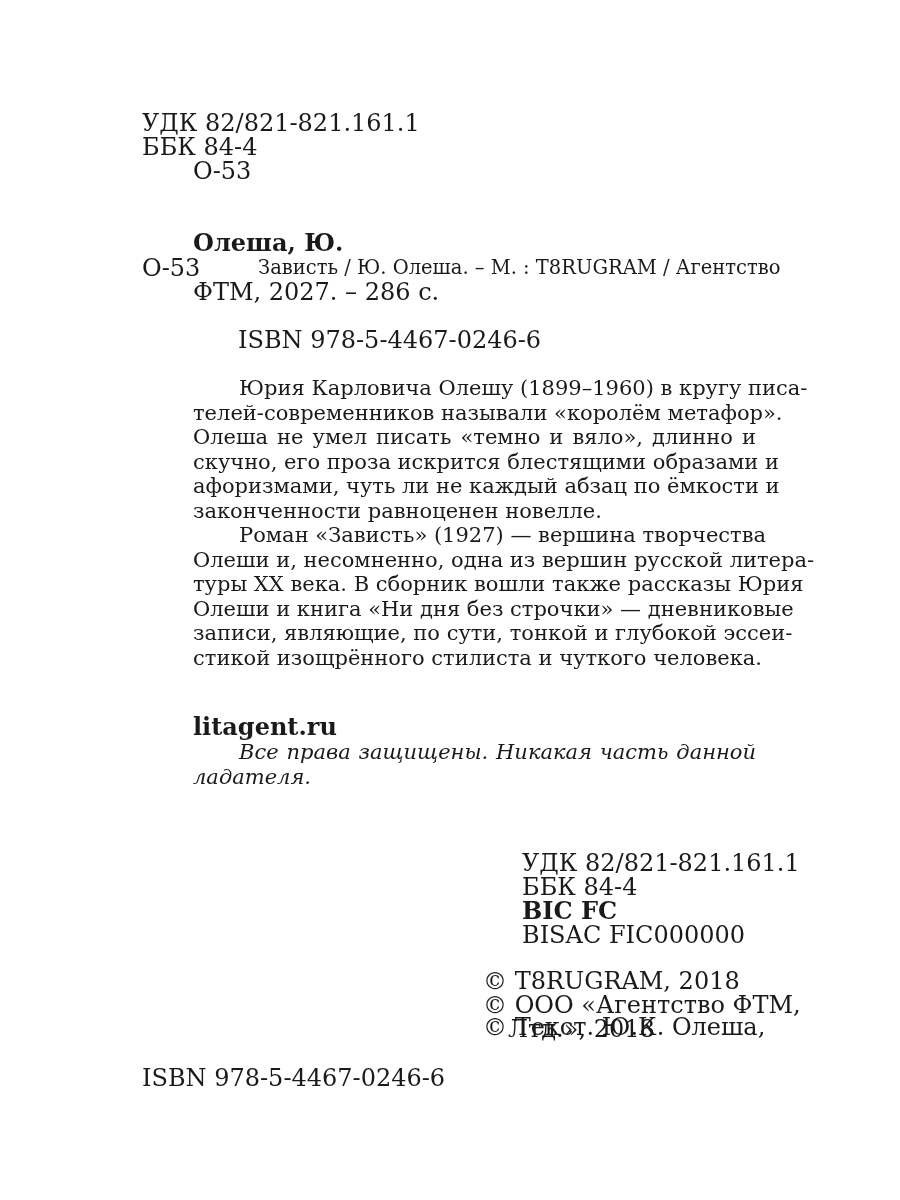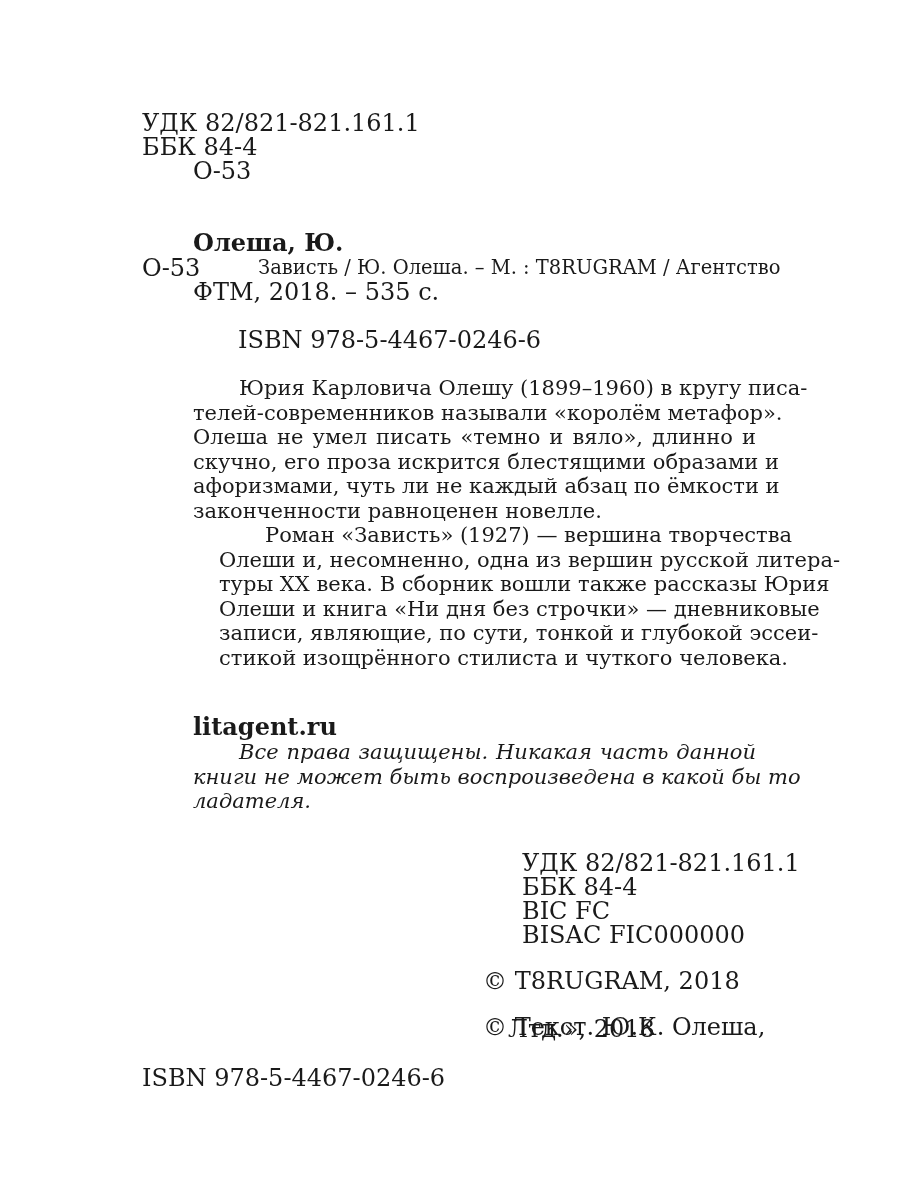--- a/index.html
+++ b/index.html
@@ -29,51 +29,51 @@
 
 <div class="page">
 
   <div class="ln" style="left:142px; top:111px;">УДК 82/821-821.161.1</div>
   <div class="ln" style="left:142px; top:135px;">ББК 84-4</div>
   <div class="ln" style="left:193px; top:159px;">О-53</div>
 
   <div class="ln bold" style="left:193px; top:231px;">Олеша, Ю.</div>
   <div class="ln" style="left:142px; top:256px;">О-53</div>
   <div class="lnj" style="left:238px; top:256px; width:518px;">Зависть / Ю. Олеша.  – М. : T8RUGRAM / Агентство</div>
-  <div class="ln" style="left:193px; top:280px;">ФТМ, 2018. – 535 с.</div>
+  <div class="ln" style="left:193px; top:280px;">ФТМ, 2027. – 286 с.</div>
   <div class="ln" style="left:238px; top:328px;">ISBN 978-5-4467-0246-6</div>
 
   <div class="just" style="left:193px; top:376px; width:563px;">
     <span class="l" style="padding-left:46px;">Юрия Карловича Олешу (1899–1960) в кругу писа-</span>
     <span class="l">телей-современников называли «королём метафор».</span>
     <span class="l">Олеша не умел писать «темно и вяло», длинно и</span>
     <span class="l">скучно, его проза искрится блестящими образами и</span>
     <span class="l">афоризмами, чуть ли не каждый абзац по ёмкости и</span>
     <span class="l last">законченности равноценен новелле.</span>
   </div>
 
-  <div class="just" style="left:193px; top:523px; width:563px;margin-left:26px;">
+  <div class="just" style="left:193px; top:523px; width:563px;">
     <span class="l" style="padding-left:46px;">Роман «Зависть» (1927) — вершина творчества</span>
     <span class="l">Олеши и, несомненно, одна из вершин русской литера-</span>
     <span class="l">туры XX века. В сборник вошли также рассказы Юрия</span>
     <span class="l">Олеши и книга «Ни дня без строчки» — дневниковые</span>
     <span class="l">записи, являющие, по сути, тонкой и глубокой эссеи-</span>
     <span class="l last">стикой изощрённого стилиста и чуткого человека.</span>
   </div>
 
   <div class="ln bold" style="left:193px; top:715px;">litagent.ru</div>
   <div class="just ital" style="left:193px; top:740px; width:563px;">
     <span class="l" style="padding-left:46px;">Все права защищены. Никакая часть данной</span>
-    <span class="l">книги не может быть воспроизведена в какой бы то</span>
     <span class="l last">ладателя.</span>
   </div>
 
   <div class="ln" style="left:522px; top:851px;">УДК 82/821-821.161.1</div>
   <div class="ln" style="left:522px; top:875px;">ББК 84-4</div>
-  <div class="ln" style="left:522px; top:899px;">BIC FC</div>
+  <div class="ln" style="left:522px; top:899px;font-weight:bold;">BIC FC</div>
   <div class="ln" style="left:522px; top:923px;">BISAC FIC000000</div>
 
   <div class="ln" style="left:483px; top:969px;">© T8RUGRAM, 2018</div>
+  <div class="ln" style="left:483px; top:993px;">© ООО «Агентство ФТМ,</div>
   <div class="ln" style="left:508px; top:1017px;">Лтд.», 2018</div>
   <div class="ln" style="left:483px; top:982px;margin-top:33px;">© Текст. Ю.К. Олеша,</div>
 
   <div class="ln" style="left:142px; top:1066px;">ISBN 978-5-4467-0246-6</div>
 </div>
 
 </body></html>

